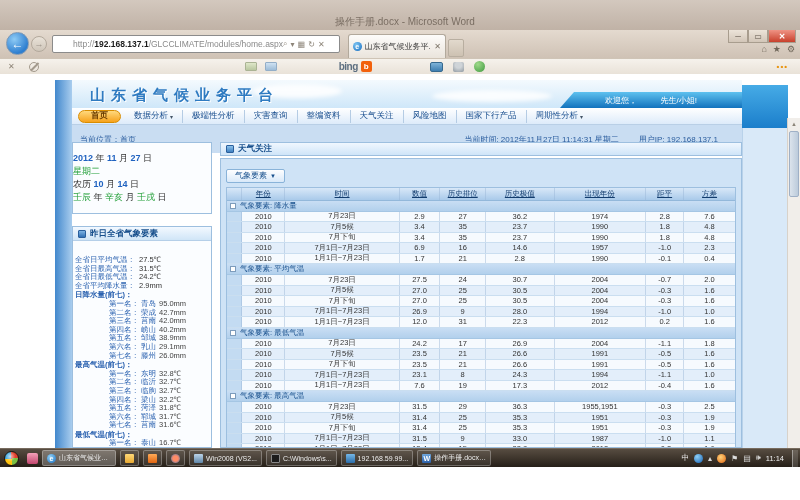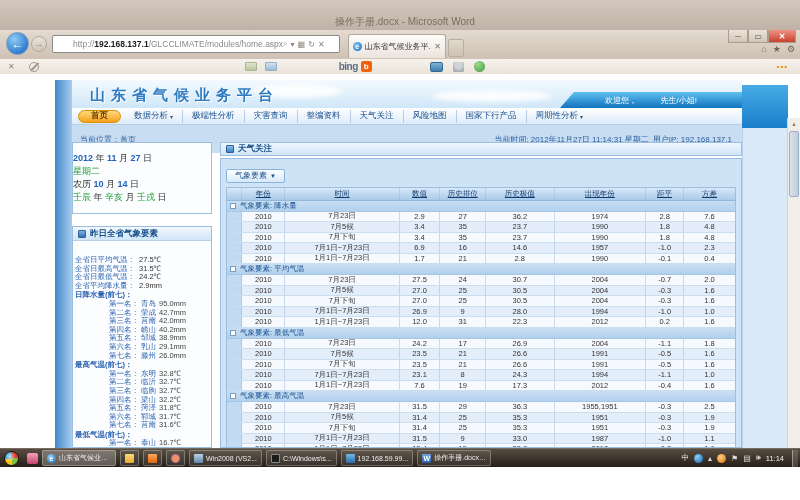--- a/index.html
+++ b/index.html
@@ -69,21 +69,21 @@
 
   #navbar { left:72px; top:34px; width:670px; height:17px; background:linear-gradient(180deg,#ffffff,#ddebfa); border-bottom:1px solid #b9cfe6; display:flex; align-items:center; }
   .nav-item { padding:0 9px; font-size:8.5px; color:#1a4f8f; display:flex; align-items:center; gap:2px; height:13px; }
   .nav-item:not(.active) + .nav-item { border-left:1px solid #b5cce4; }
   .nav-item .arrow { font-size:6px; color:#456; }
   .nav-item.active { margin:0 4px 0 6px; background:linear-gradient(180deg,#ffd97e,#f6a21c); border:1px solid #d98d00; border-radius:8px;
     color:#6a3c00; font-weight:bold; height:13px; padding:0 12px; }
 
   #crumbbar { left:72px; top:51px; width:670px; height:28px; background:#c9ddf2; display:flex; align-items:center; font-size:8px; color:#2a5d9e; }
   #crumb { margin-left:8px; }
-  #statusinfo { margin-left:auto; margin-right:10px; display:flex; gap:4px; }
+  #statusinfo { margin-left:auto; margin-right:24px; display:flex; gap:20px; }
 
   
   .panel { position:absolute; border:1px solid #9dbfdf; background:#fbfdff; }
   .panel-hd { height:14px; background:linear-gradient(180deg,#f3f9ff,#d0e5f7); border-bottom:1px solid #b5cfe8;
     display:flex; align-items:center; gap:4px; padding:0 5px; font-size:8.5px; font-weight:bold; color:#174f8c; }
   .hd-ic { width:8px; height:8px; border-radius:1px; }
   .ic-cal { background:linear-gradient(180deg,#e8554d 45%,#ffffff 45%); border:1px solid #b33; }
   .ic-chart { background:linear-gradient(180deg,#7db4e4,#2f6fb4); border:1px solid #2a5f9c; }
   .ic-wx { background:linear-gradient(180deg,#8ec3ec,#3d7fc0); border:1px solid #2a5f9c; }
 

